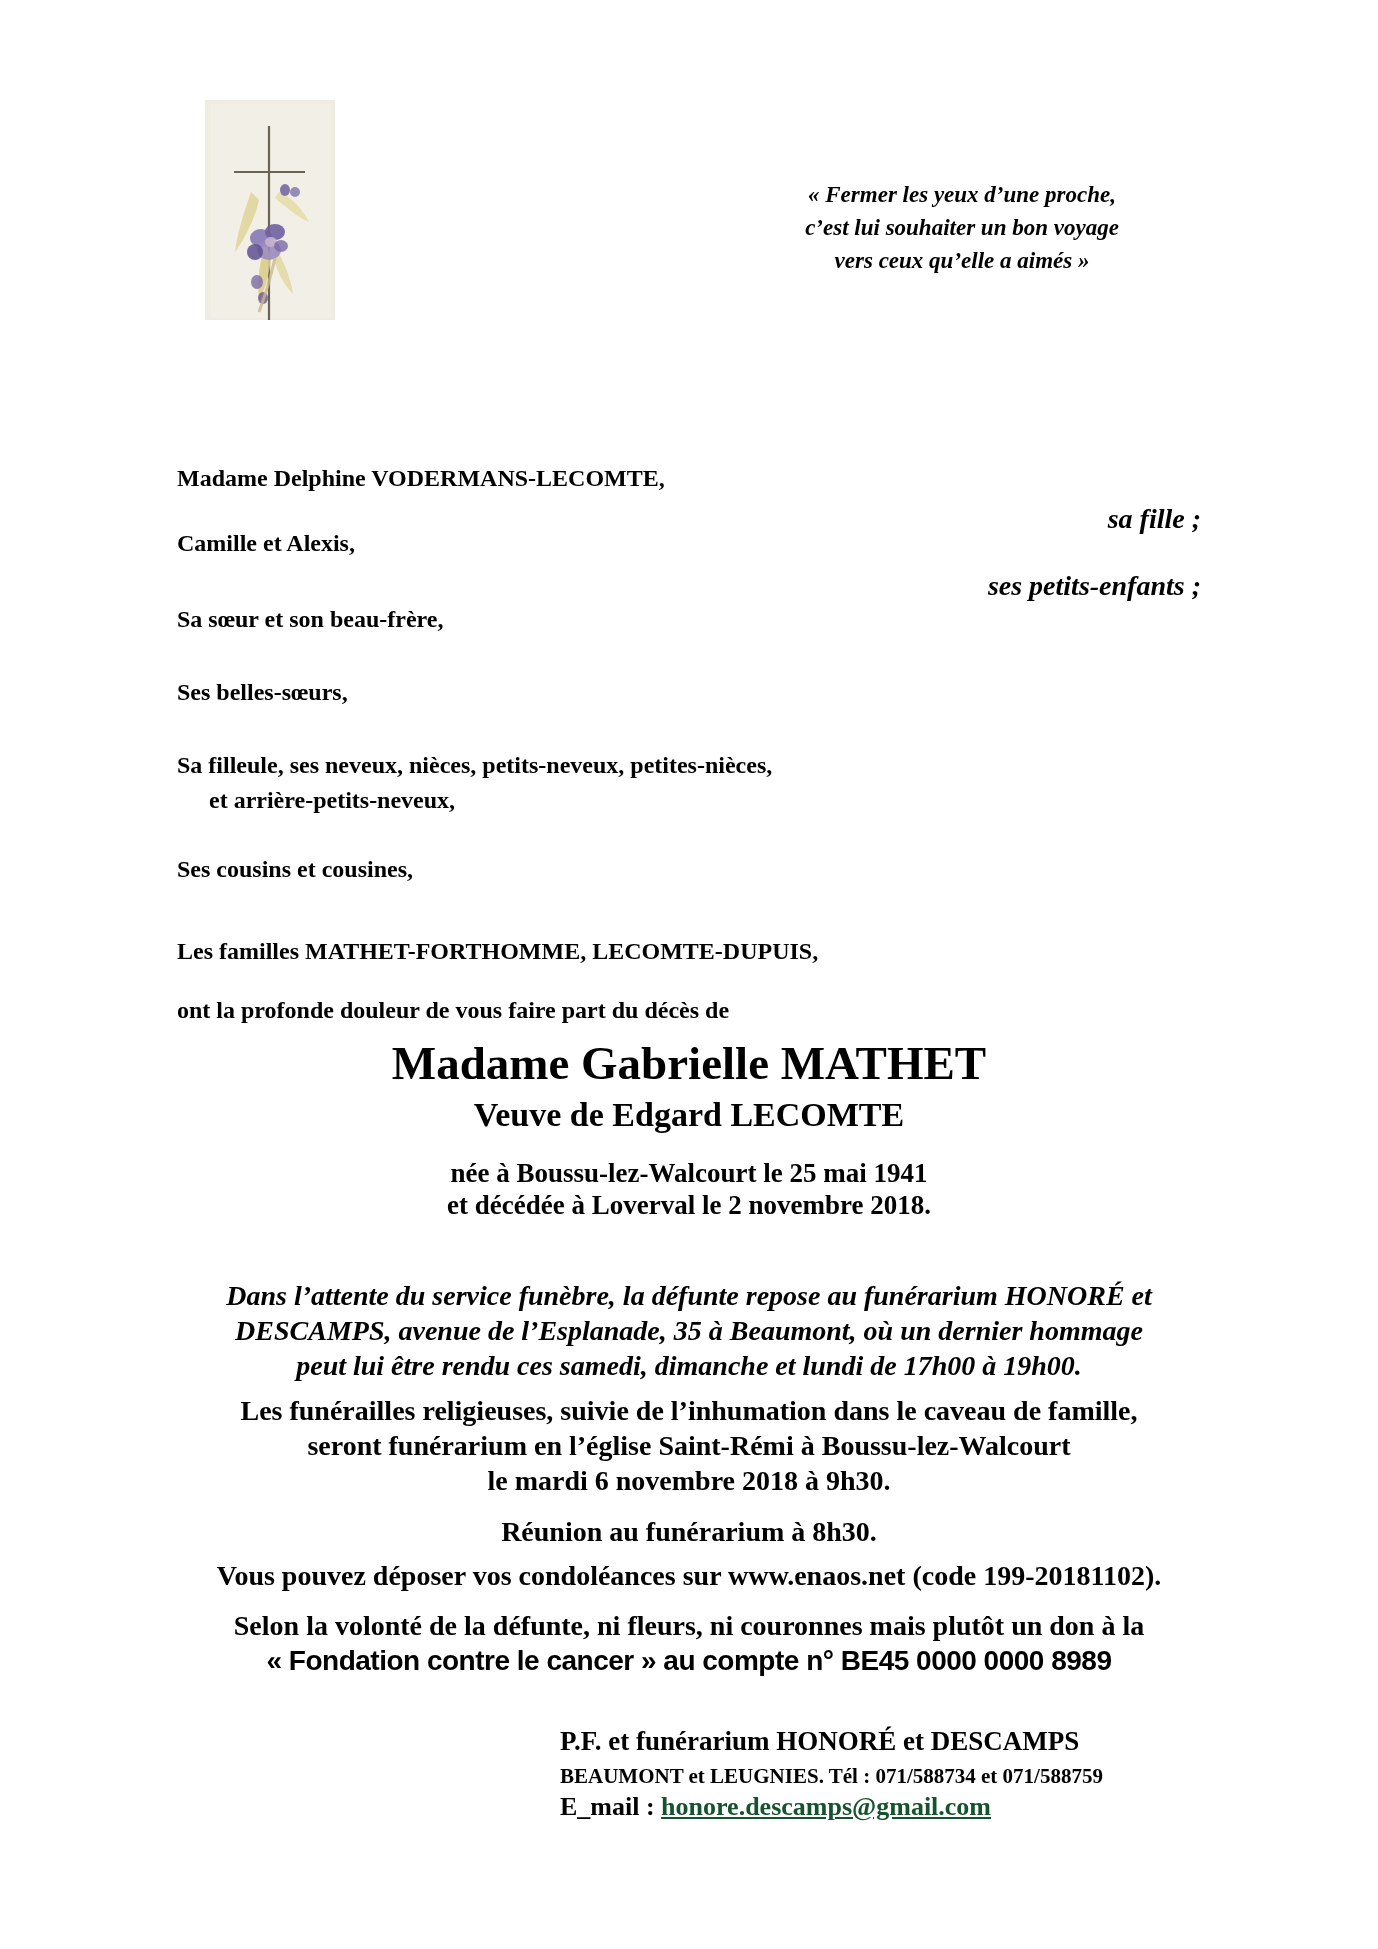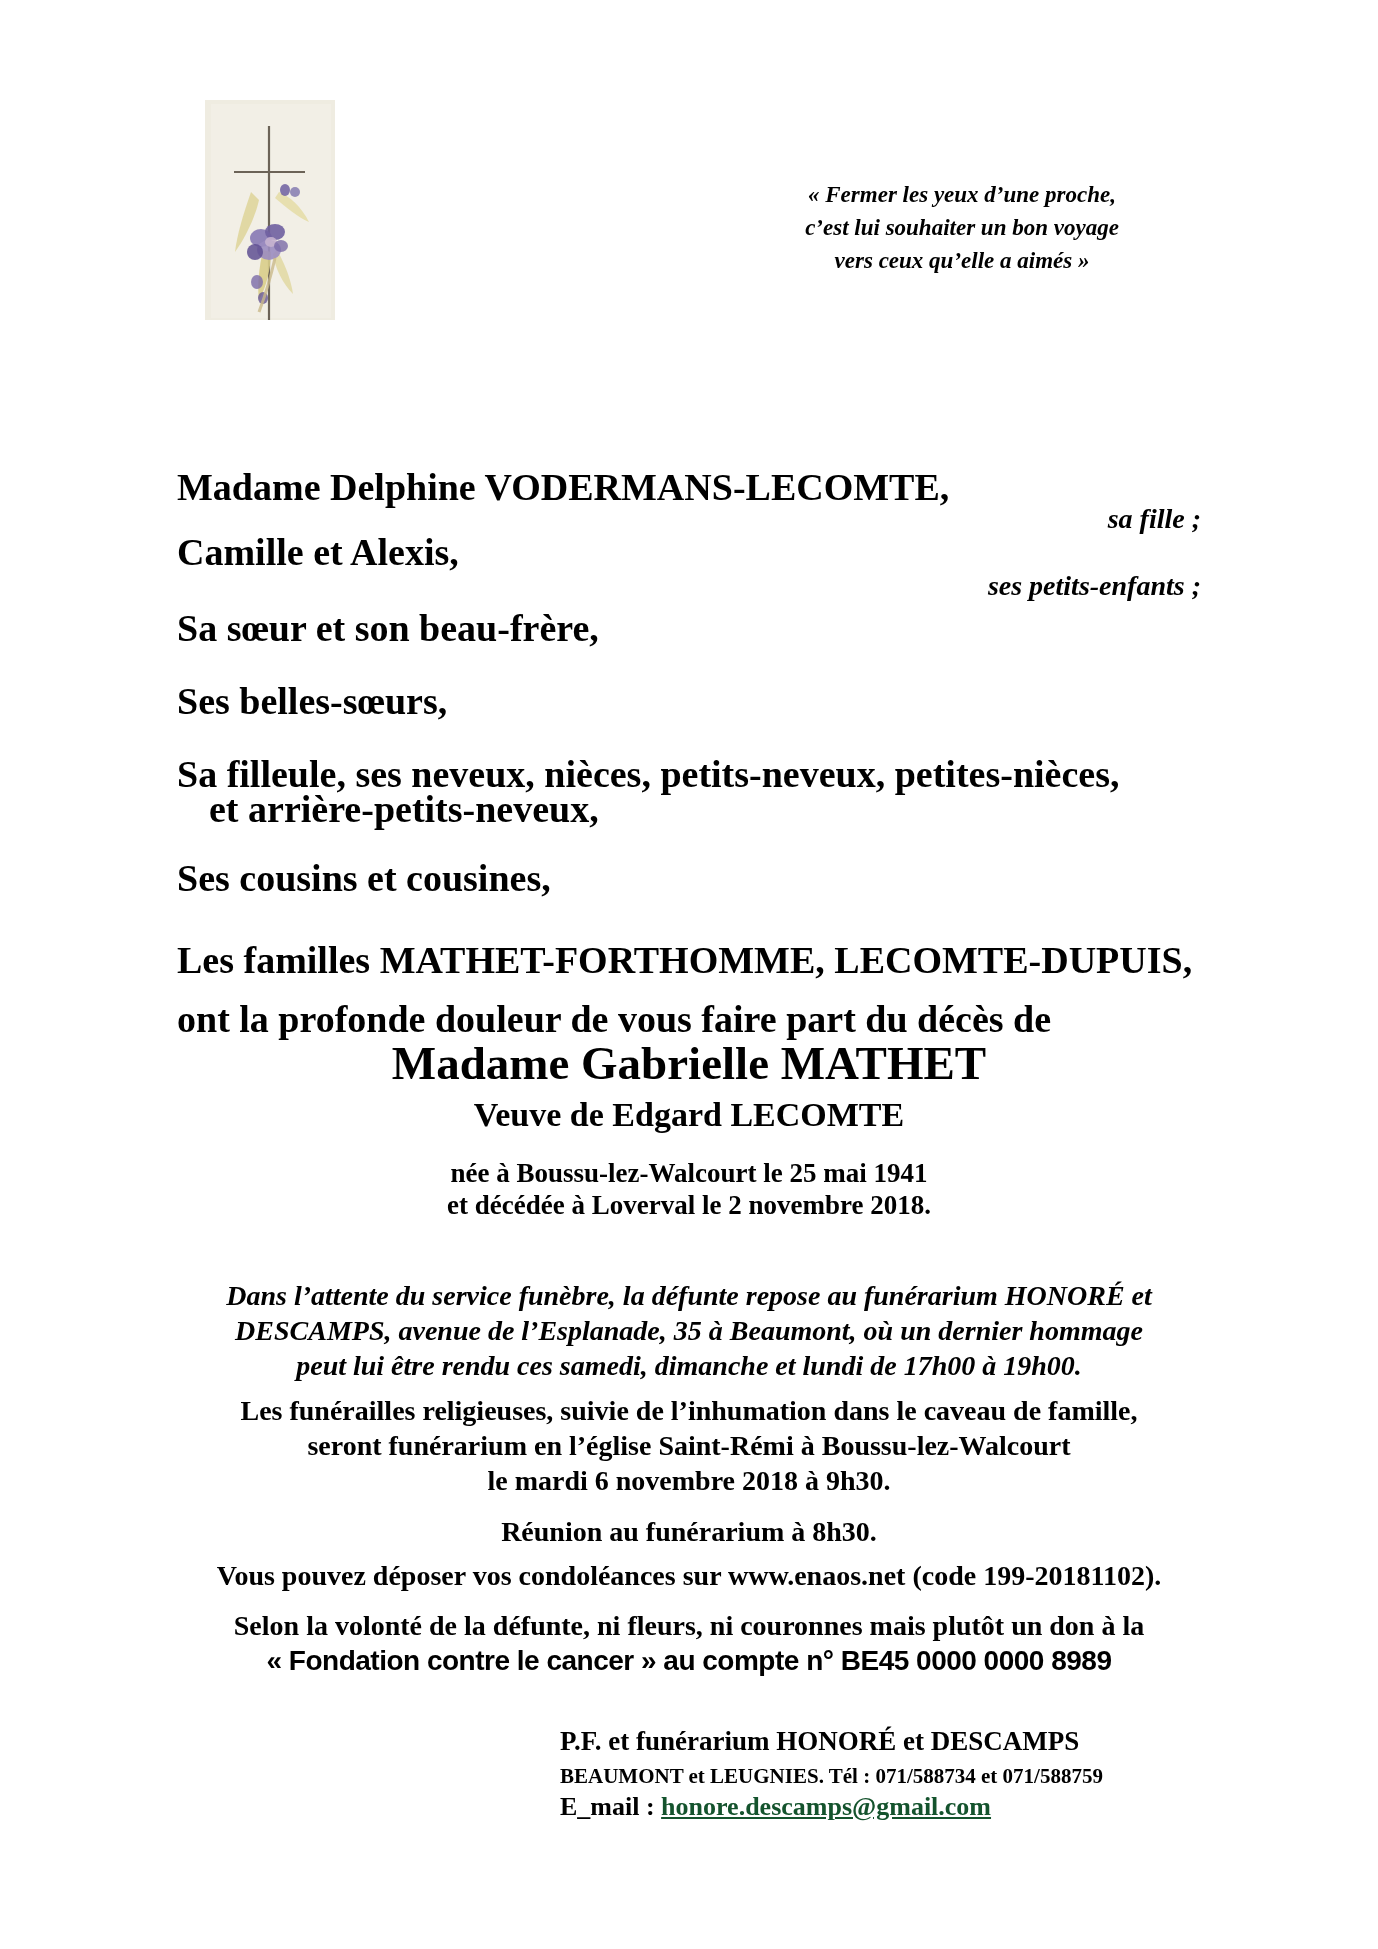--- a/index.html
+++ b/index.html
@@ -7,21 +7,21 @@
     position:relative;
     width:1378px; height:1949px;
     margin:0 auto;
     background:#ffffff;
     font-family:"Liberation Serif", serif;
     font-weight:bold;
     color:#000;
     overflow:hidden;
   }
   .abs { position:absolute; white-space:nowrap; }
-  .body-line { font-size:38px; left:177px; }
+  .body-line { font-size:24px; left:177px; }
   .right-line { font-size:28px; font-style:italic; right:177px; text-align:right; }
   .centered { left:0; width:1378px; text-align:center; font-size:28px; }
   .quote {
     left:762px; top:178px; width:400px;
     text-align:center;
     font-size:23px; font-style:italic; line-height:33px;
   }
   .emblem { left:205px; top:100px; width:130px; height:220px; }
   .name-heading { font-size:47px;text-align:center; }
   .widow-line { font-size:34px; }

